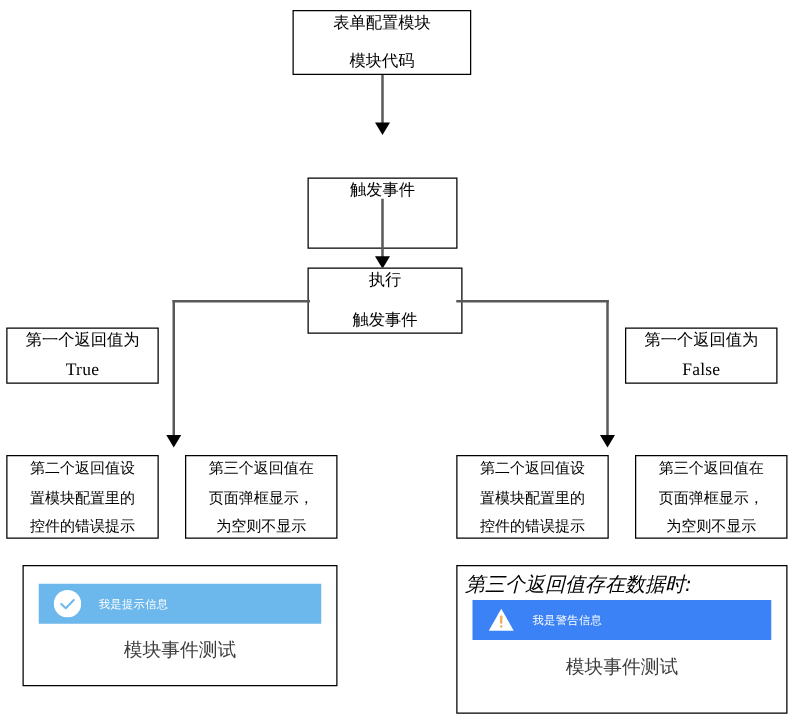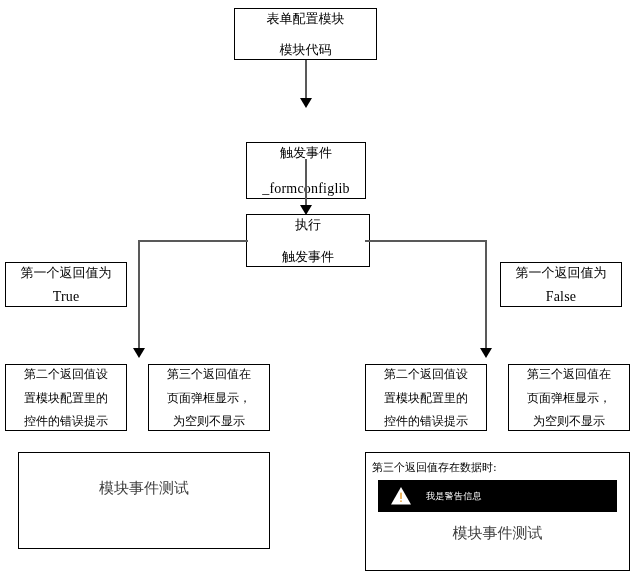--- a/index.html
+++ b/index.html
@@ -62,36 +62,37 @@
 
   
   .panel {
     position: absolute;
     box-sizing: border-box;
     border: 1px solid #000000;
     background: #ffffff;
     overflow: hidden;
   }
   .panel-title {
-    font-size: 11px;
+    font-size: 16px;
     line-height: 17px;
     color: #000000;
     padding: 6px 0 4px 6px;
     white-space: nowrap;
+    font-style: italic;
   }
   .alert {
     margin: 0 12px;
     height: 32px;
     display: flex;
     align-items: center;
     padding-left: 12px;
     box-sizing: border-box;
   }
   .alert.info { background: #6CB7EC; }
-  .alert.warn { background: #000000; }
+  .alert.warn { background: #3b82f6; }
   .alert-icon {
     width: 22px;
     height: 22px;
     flex: 0 0 22px;
     position: relative;
     margin-right: 14px;
   }
   .alert-icon svg { display: block; width: 22px; height: 22px; }
   .alert-text {
     font-size: 9px;
@@ -113,21 +114,20 @@
 <div class="fbox" style="left:234px; top:8px; width:143px; height:52px;">
   <span class="ln">表单配置模块</span>
   <span class="ln">模块代码</span>
 </div>
 
 <div class="vline" style="left:305px; top:60px; height:40px;"></div>
 <div class="arrowhead" style="left:300px; top:98px;"></div>
 
 <div class="fbox" style="left:246px; top:110px; width:120px; height:57px;margin-top:32px;">
   <span class="ln">触发事件</span>
-  <span class="ln mono">_formconfiglib</span>
 </div>
 
 <div class="vline" style="left:305px; top:159px; height:48px;"></div>
 <div class="arrowhead" style="left:300px; top:205px;"></div>
 
 <div class="fbox" style="left:246px; top:214px; width:124px; height:53px;">
   <span class="ln">执行</span>
   <span class="ln">触发事件</span>
 </div>
 
@@ -168,20 +168,29 @@
 </div>
 
 <div class="fbox small" style="left:508px; top:364px; width:122px; height:67px;">
   <span class="ln">第三个返回值在</span>
   <span class="ln">页面弹框显示，</span>
   <span class="ln">为空则不显示</span>
 </div>
 
 <div class="panel" style="left:18px; top:452px; width:252px; height:97px;">
   <div style="height:14px;"></div>
+  <div class="alert info">
+    <span class="alert-icon">
+      <svg viewBox="0 0 22 22" xmlns="http://www.w3.org/2000/svg">
+        <circle cx="11" cy="11" r="11" fill="#ffffff"></circle>
+        <path d="M6 11.2 L9.6 14.6 L16 8" fill="none" stroke="#6CB7EC" stroke-width="1.6" stroke-linecap="round" stroke-linejoin="round"></path>
+      </svg>
+    </span>
+    <span class="alert-text">我是提示信息</span>
+  </div>
   <div class="panel-body">模块事件测试</div>
 </div>
 
 <div class="panel" style="left:365px; top:452px; width:265px; height:119px;">
   <div class="panel-title">第三个返回值存在数据时:</div>
   <div class="alert warn">
     <span class="alert-icon">
       <svg viewBox="0 0 22 22" xmlns="http://www.w3.org/2000/svg">
         <path d="M11 2 L21 19.5 L1 19.5 Z" fill="#ffffff"></path>
         <rect x="10.1" y="7.4" width="1.8" height="6.6" rx="0.6" fill="#EAAD51"></rect>

